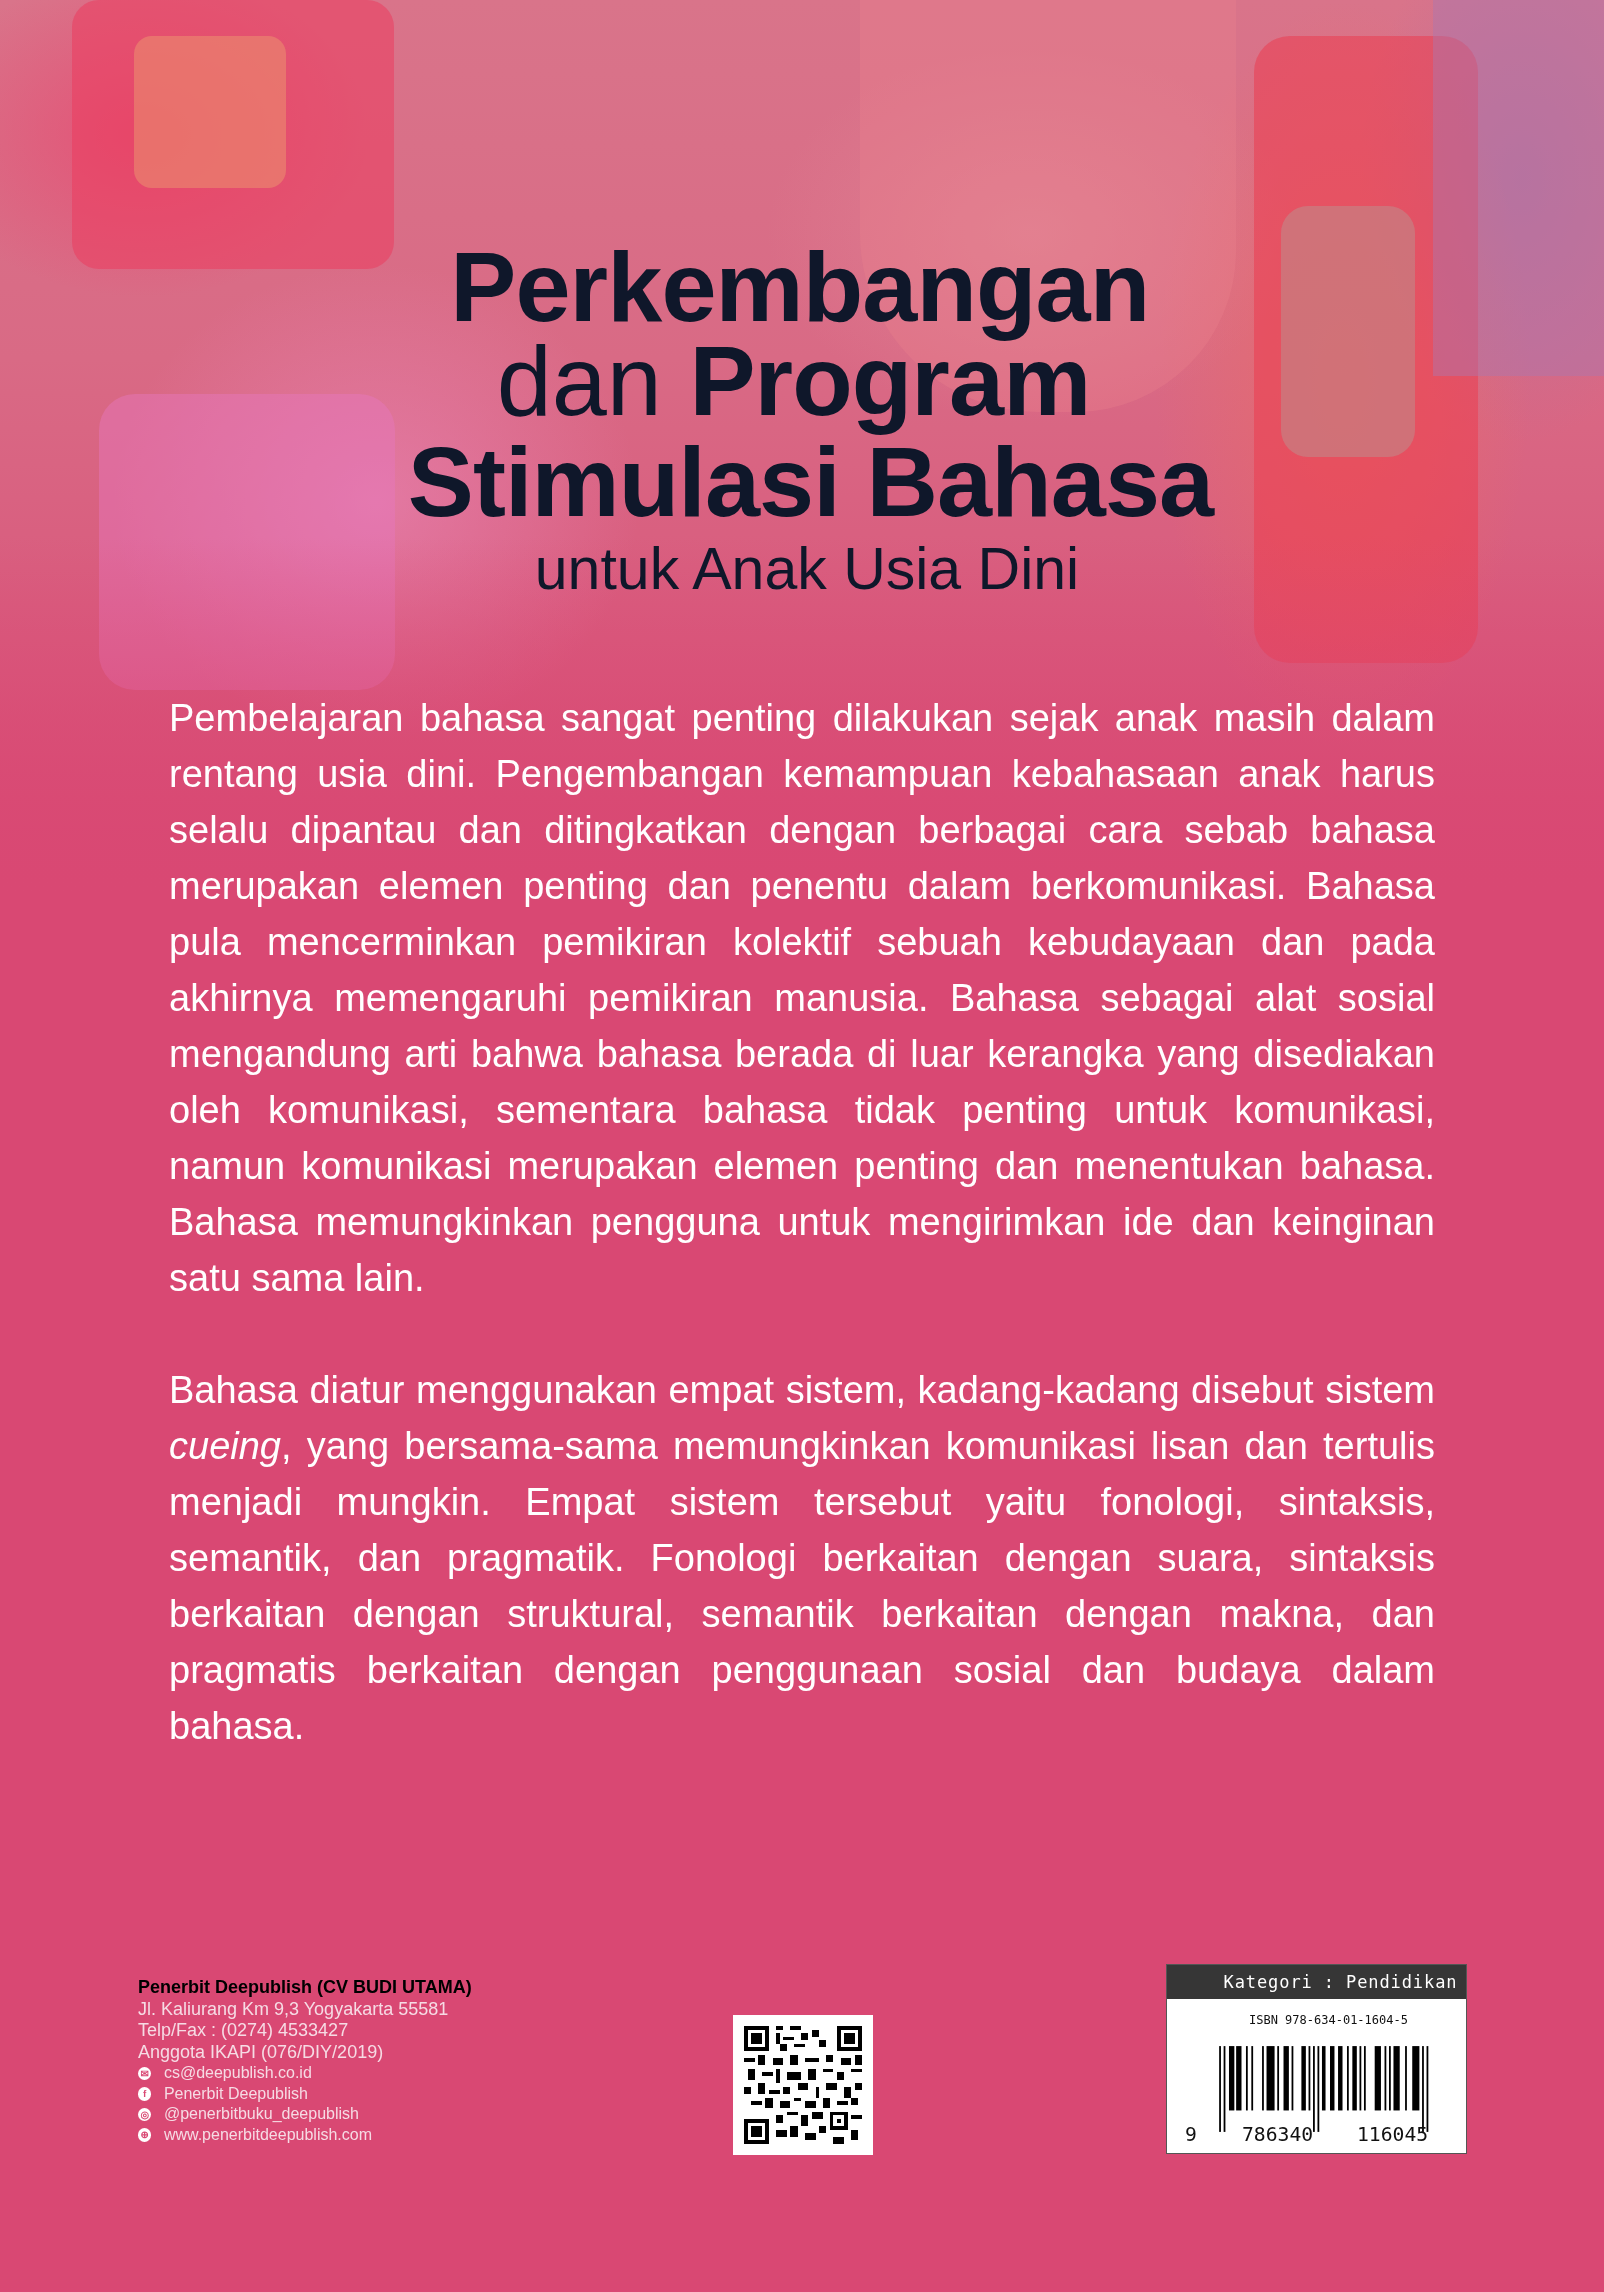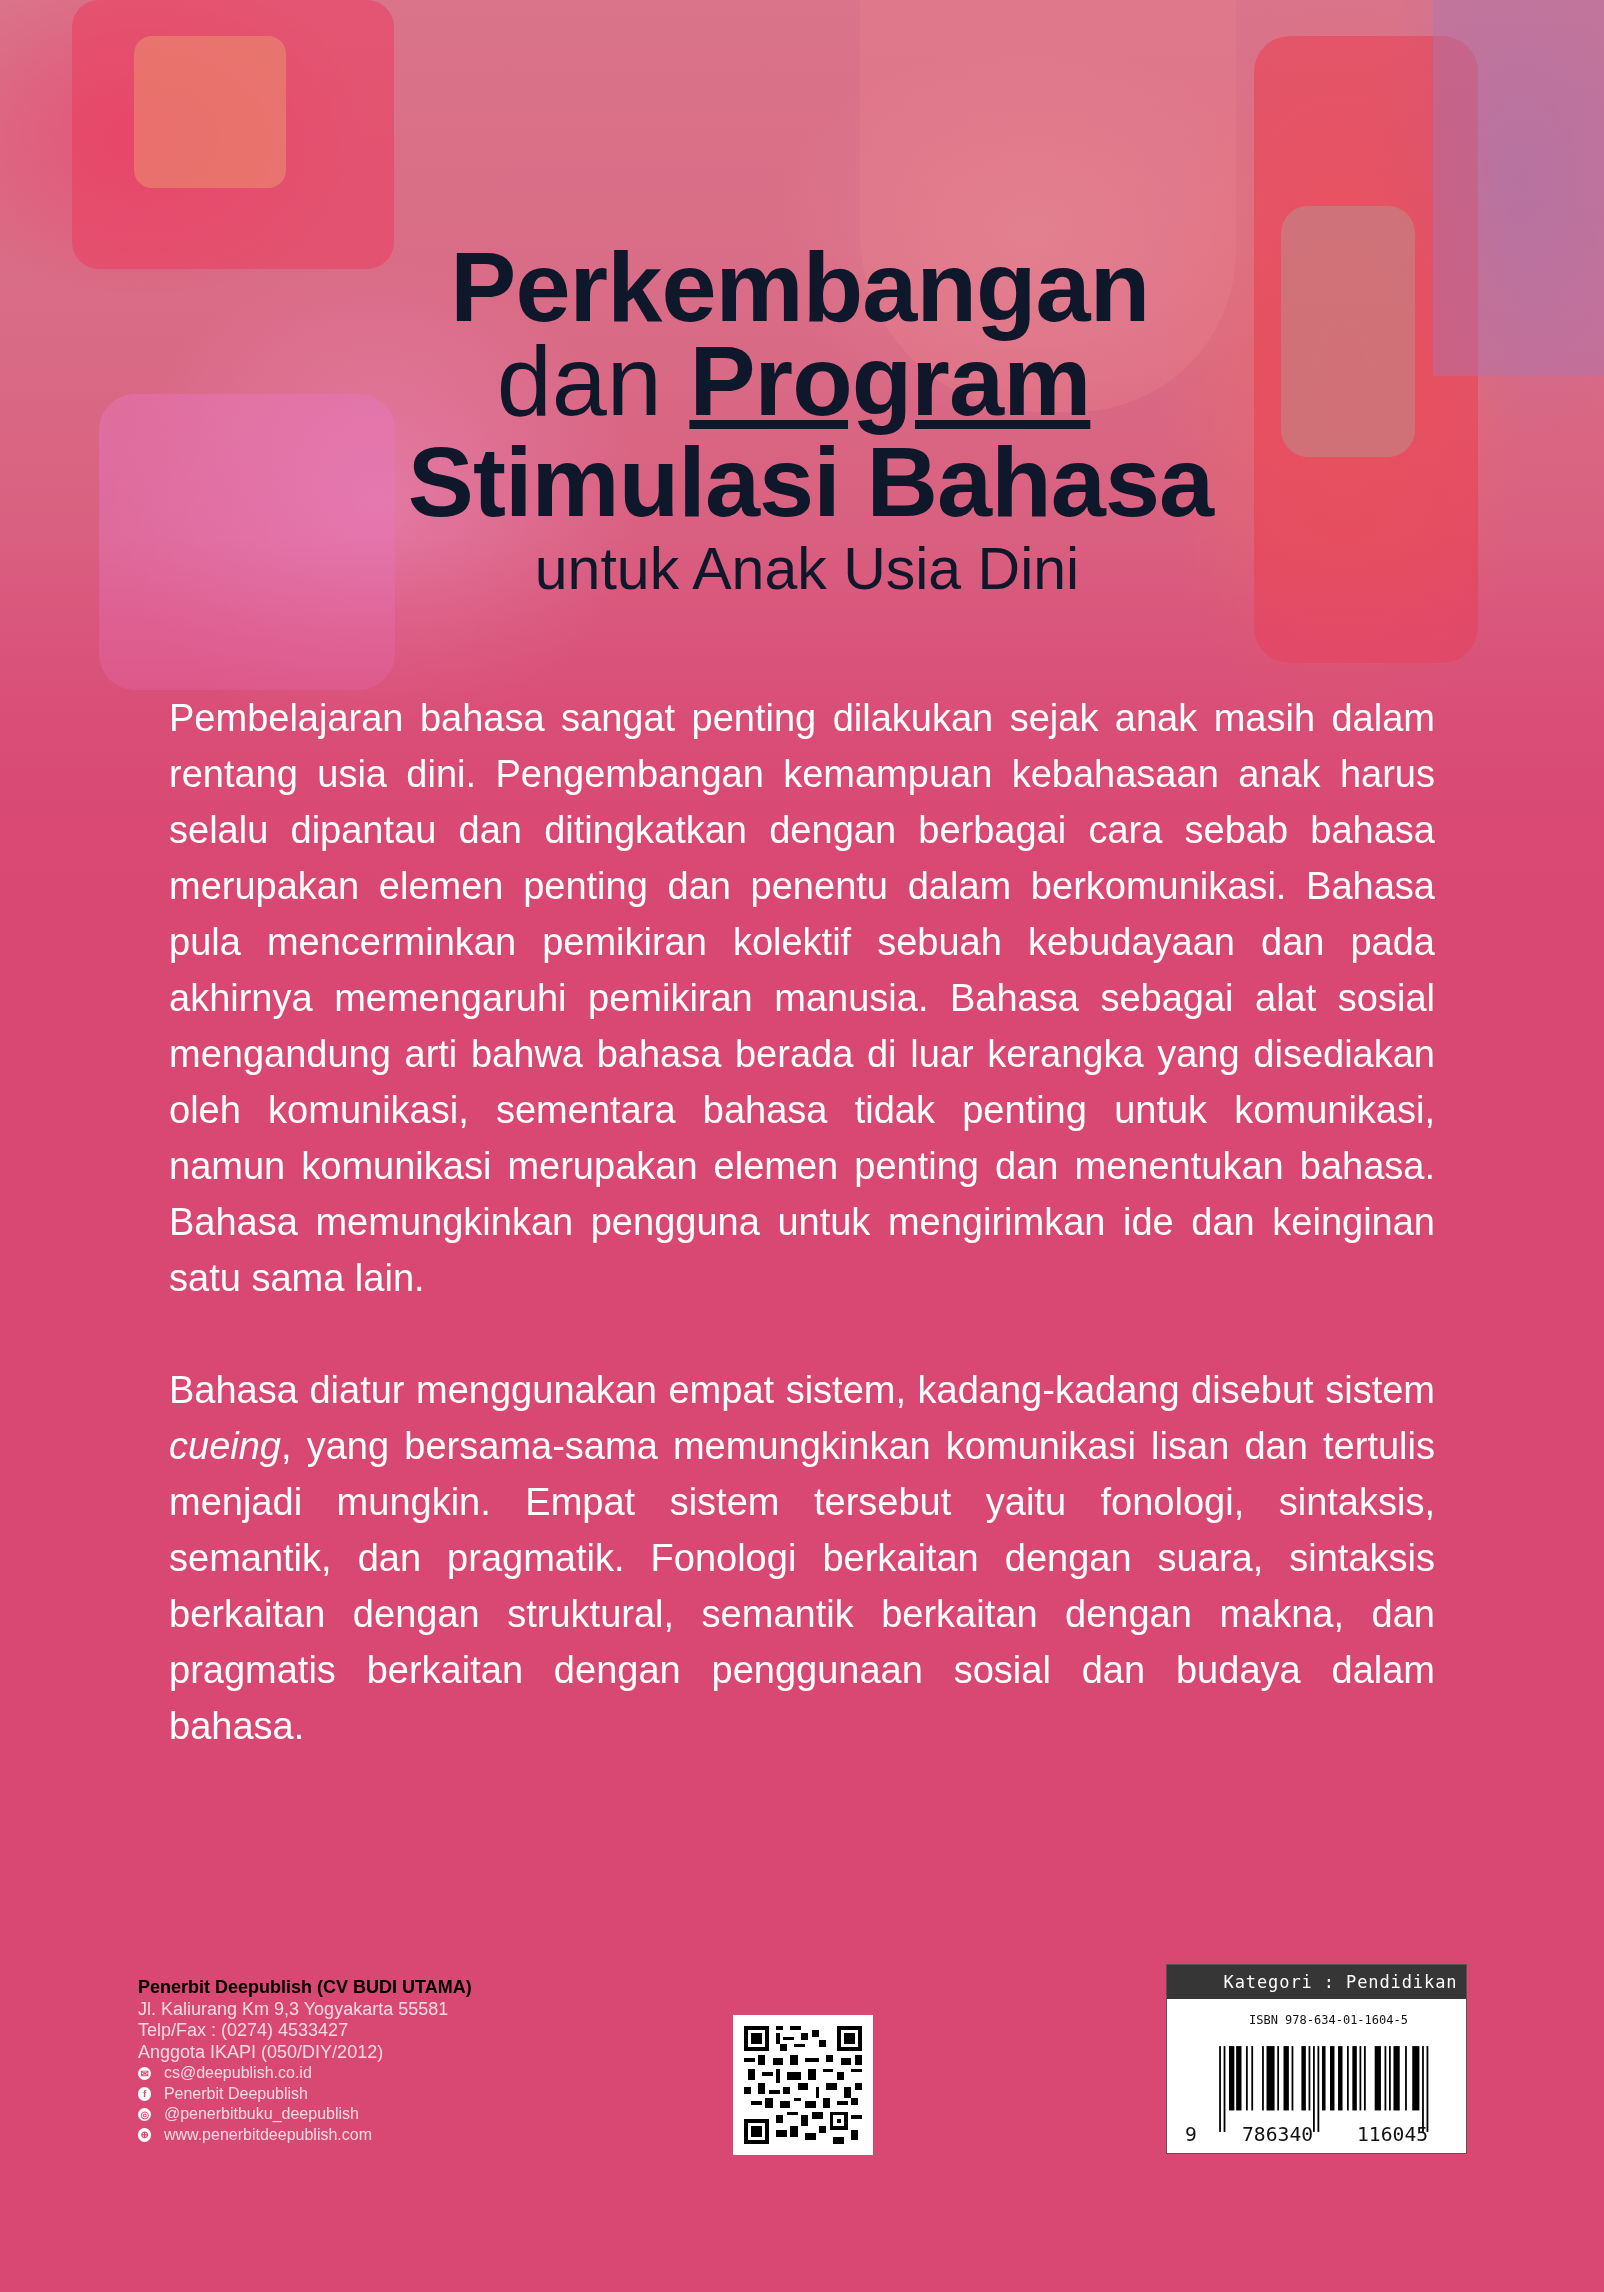--- a/index.html
+++ b/index.html
@@ -25,21 +25,21 @@
   .pz6 { left: 1433px; top: 0; width: 172px; height: 376px; background: rgba(170,120,175,0.45); border-radius: 0; }
   .hand { position: absolute; left: 860px; top: 0; width: 376px; height: 412px; background: rgba(235,130,140,0.35); border-radius: 0 0 161px 179px; }
   .photo-fade { position: absolute; left: 0; top: 537px; width: 1605px; height: 358px;
     background: linear-gradient(180deg, rgba(217,72,115,0) 0%, #d94873 100%); }
 
   .title { position: absolute; left: 0; top: 237px; width: 1605px; text-align: center; color: #0f172a; line-height: 1; }
   .t-line { display: block; white-space: nowrap; }
   .t1 { font-size: 99px; font-weight: 700; letter-spacing: -0.9px; height: 99px; margin-left: -5.4px; }
   .t2 { font-size: 99px; height: 100px; margin-top: -5.4px; margin-left: -18px; }
   .t2 .light { font-weight: 400; }
-  .t2 .bold { font-weight: 700; letter-spacing: -0.9px; text-decoration: underline; }
+  .t2 .bold { font-weight: 700; letter-spacing: -0.9px; }
   .t3 { font-size: 99px; font-weight: 700; letter-spacing: -0.9px; height: 99px; margin-top: 1.8px; padding-left: 16px; }
   .t4 { font-size: 59px; font-weight: 400; margin-top: 9px; margin-left: 9px; }
 
   .body-text { position: absolute; left: 169px; top: 690px; width: 1266px; color: #ffffff; font-size: 38px; line-height: 56px; text-align: justify; }
   .body-text p { margin: 0 0 56px 0; }
   .body-text em { font-style: italic; }
 
   .publisher { position: absolute; left: 138px; top: 1977px; color: #f6dbe4; font-size: 18px; line-height: 21.5px; }
   .pub-name { font-weight: 700; color: #000000; font-size: 18px; }
   .contact { display: flex; align-items: center; font-size: 16px; line-height: 20.6px; }
@@ -82,21 +82,21 @@
 
   <div class="body-text">
     <p>Pembelajaran bahasa sangat penting dilakukan sejak anak masih dalam rentang usia dini. Pengembangan kemampuan kebahasaan anak harus selalu dipantau dan ditingkatkan dengan berbagai cara sebab bahasa merupakan elemen penting dan penentu dalam berkomunikasi. Bahasa pula mencerminkan pemikiran kolektif sebuah kebudayaan dan pada akhirnya memengaruhi pemikiran manusia. Bahasa sebagai alat sosial mengandung arti bahwa bahasa berada di luar kerangka yang disediakan oleh komunikasi, sementara bahasa tidak penting untuk komunikasi, namun komunikasi merupakan elemen penting dan menentukan bahasa. Bahasa memungkinkan pengguna untuk mengirimkan ide dan keinginan satu sama lain.</p>
     <p><span>Bahasa diatur menggunakan empat sistem, kadang-kadang disebut sistem </span><em>cueing</em><span>, yang bersama-sama memungkinkan komunikasi lisan dan tertulis menjadi mungkin. Empat sistem tersebut yaitu fonologi, sintaksis, semantik, dan pragmatik. Fonologi berkaitan dengan suara, sintaksis berkaitan dengan struktural, semantik berkaitan dengan makna, dan pragmatis berkaitan dengan penggunaan sosial dan budaya dalam bahasa.</span></p>
   </div>
 
   <div class="publisher">
     <div class="pub-name">Penerbit Deepublish (CV BUDI UTAMA)</div>
     <div>Jl. Kaliurang Km 9,3 Yogyakarta 55581</div>
     <div>Telp/Fax : (0274) 4533427</div>
-    <div>Anggota IKAPI (050/DIY/2012)</div>
+    <div>Anggota IKAPI (076/DIY/2019)</div>
     <div class="contact">
       <span class="ico">✉</span>
       <span>cs@deepublish.co.id</span>
     </div>
     <div class="contact">
       <span class="ico">f</span>
       <span>Penerbit Deepublish</span>
     </div>
     <div class="contact">
       <span class="ico">◎</span>

